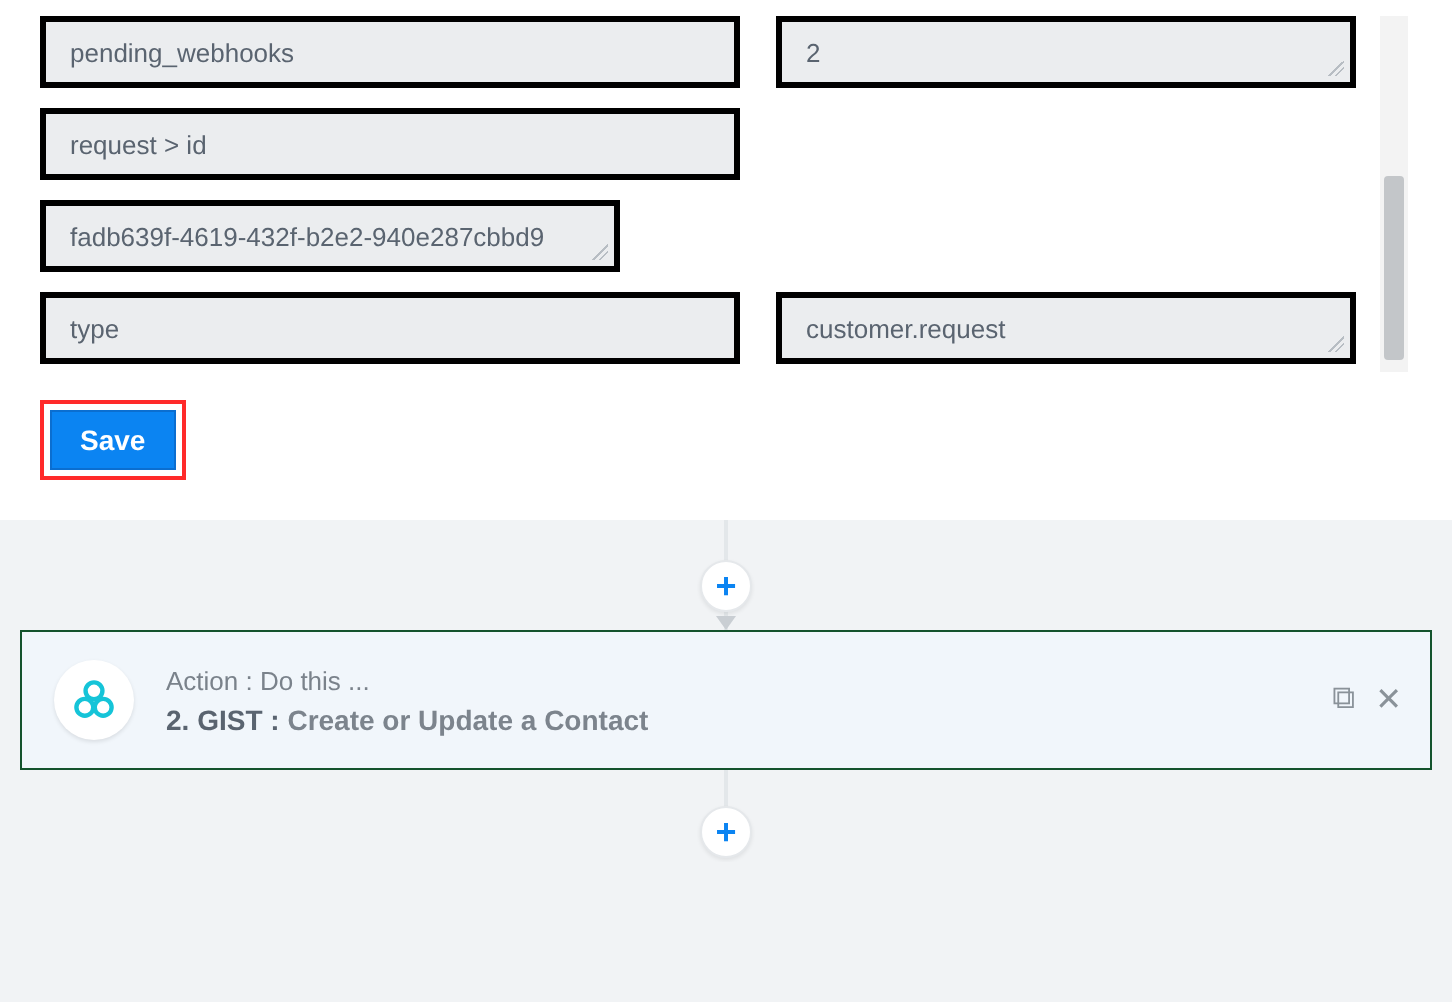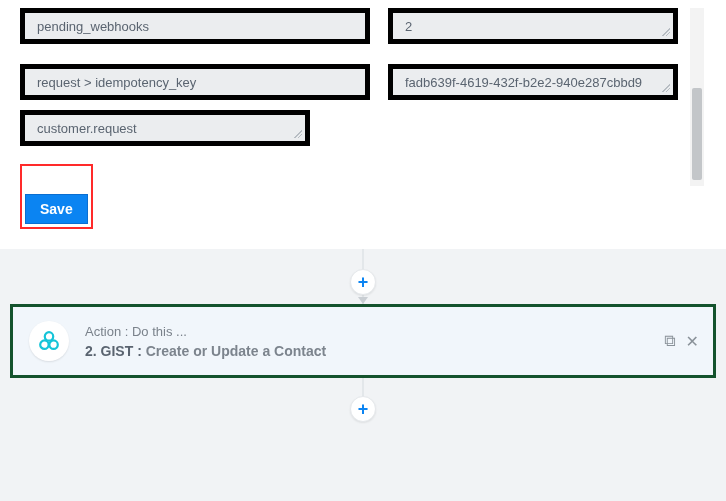--- a/index.html
+++ b/index.html
@@ -1,40 +1,40 @@
 <!DOCTYPE html>
 <html><head>
 <meta charset="utf-8">
 <style>
   * { box-sizing: border-box; margin: 0; padding: 0; }
   body { font-family: -apple-system, BlinkMacSystemFont, "Segoe UI", Arial, sans-serif; background: #f1f3f5; color: #333; font-size: 13px; }
   .top-panel { background: #fff; padding: 0 20px 20px 20px; position: relative; }
   .scroll-wrap { position: relative; }
   .rows { display: flex; flex-direction: column; gap: 10px; padding-top: 8px; }
   .row { display: flex; gap: 18px; }
-  .cell-key, .cell-val { background: #ebedef; border: 5px solid #000000; padding: 9px 12px; color: #5a6470; font-size: 13px; position: relative; height: 36px; display:flex; align-items:center; }
+  .cell-key, .cell-val { background: #ebedef; border: 3px solid #000000; padding: 9px 12px; color: #5a6470; font-size: 13px; position: relative; height: 36px; display:flex; align-items:center; }
   .cell-key { flex: 0 0 350px; }
   .cell-val { flex: 0 0 290px; }
   .cell-val::after {
     content:''; position:absolute; right:3px; bottom:3px; width:8px; height:8px;
     background:
       linear-gradient(135deg, transparent 0 50%, #b7bdc3 50% 58%, transparent 58% 70%, #b7bdc3 70% 78%, transparent 78%);
   }
   .save-wrap { margin-top: 18px; display:inline-block; border:2px solid #ff2a2a; padding:3px; }
-  .save-btn { background:#0b84f2; color:#fff; border:1px solid #0b6ed0; padding:6px 14px; font-size:14px; font-weight:600; cursor:pointer;margin-top:25px; }
+  .save-btn { background:#0b84f2; color:#fff; border:1px solid #0b6ed0; padding:6px 14px; font-size:14px; font-weight:600; cursor:pointer; }
   .vbar { position:absolute; right:2px; top:8px; width:14px; height:178px; background:#f3f3f3; }
   .vbar-thumb { position:absolute; left:2px; right:2px; top:80px; height:92px; background:#c3c6c9; border-radius:2px; }
 
   .connector { height:55px; position:relative; }
   .connector .line { position:absolute; left:50%; top:0; bottom:0; width:2px; background:#e3e7ea; transform:translateX(-50%); }
   .connector .plus { position:absolute; left:50%; transform:translate(-50%,0); width:26px; height:26px; border-radius:50%; background:#fff; border:1px solid #e5e8eb; display:flex; align-items:center; justify-content:center; color:#0b84f2; font-weight:700; font-size:18px; cursor:pointer; box-shadow:0 1px 2px rgba(0,0,0,.08);}
   .connector.top .plus { top:20px; }
   .connector .arrow { position:absolute; left:50%; bottom:0; transform:translateX(-50%); width:0; height:0; border-left:5px solid transparent; border-right:5px solid transparent; border-top:7px solid #c9ced3; }
 
-  .step-card { margin:0 10px; background:#f1f6fb; border:3px solid #14532d; padding:14px 16px; display:flex; align-items:center; gap:16px; position:relative; cursor:pointer;}
+  .step-card { margin:0 10px; background:#f1f6fb; border:1px solid #14532d; padding:14px 16px; display:flex; align-items:center; gap:16px; position:relative; cursor:pointer;}
   .step-icon-wrap { width:40px; height:40px; border-radius:50%; background:#fff; display:flex; align-items:center; justify-content:center; box-shadow:0 1px 2px rgba(0,0,0,.1);}
   .step-text .pre { color:#7a828b; font-size:13px; margin-bottom:4px; }
   .step-text .title { color:#5a6470; font-size:14px; font-weight:700;text-align:center; }
   .step-text .title .light { font-weight:600; color:#7c848d; }
   .card-actions { position:absolute; right:14px; top:50%; transform:translateY(-50%); display:flex; gap:10px; color:#8a9299; }
   .card-actions span { cursor:pointer; font-size:16px; }
 
   .connector.bottom { height:46px; }
   .connector.bottom .plus { top:18px; }
   .connector.bottom .line { bottom:auto; height:22px; }
@@ -45,26 +45,27 @@
 <body>
 
 <div class="top-panel">
   <div class="scroll-wrap">
     <div class="rows">
       <div class="row">
         <div class="cell-key">pending_webhooks</div>
         <div class="cell-val">2</div>
       </div>
       <div class="row">
+        <div class="cell-key">request &gt; id</div>
       </div>
       <div class="row">
-        <div class="cell-key">request &gt; idempotency_key</div>
         <div class="cell-val">fadb639f-4619-432f-b2e2-940e287cbbd9</div>
       </div>
       <div class="row">
+        <div class="cell-key">type</div>
         <div class="cell-val">customer.request</div>
       </div>
     </div>
     <div class="vbar">
       <div class="vbar-thumb"></div>
     </div>
   </div>
   <div class="save-wrap">
     <button class="save-btn">Save</button>
   </div>

